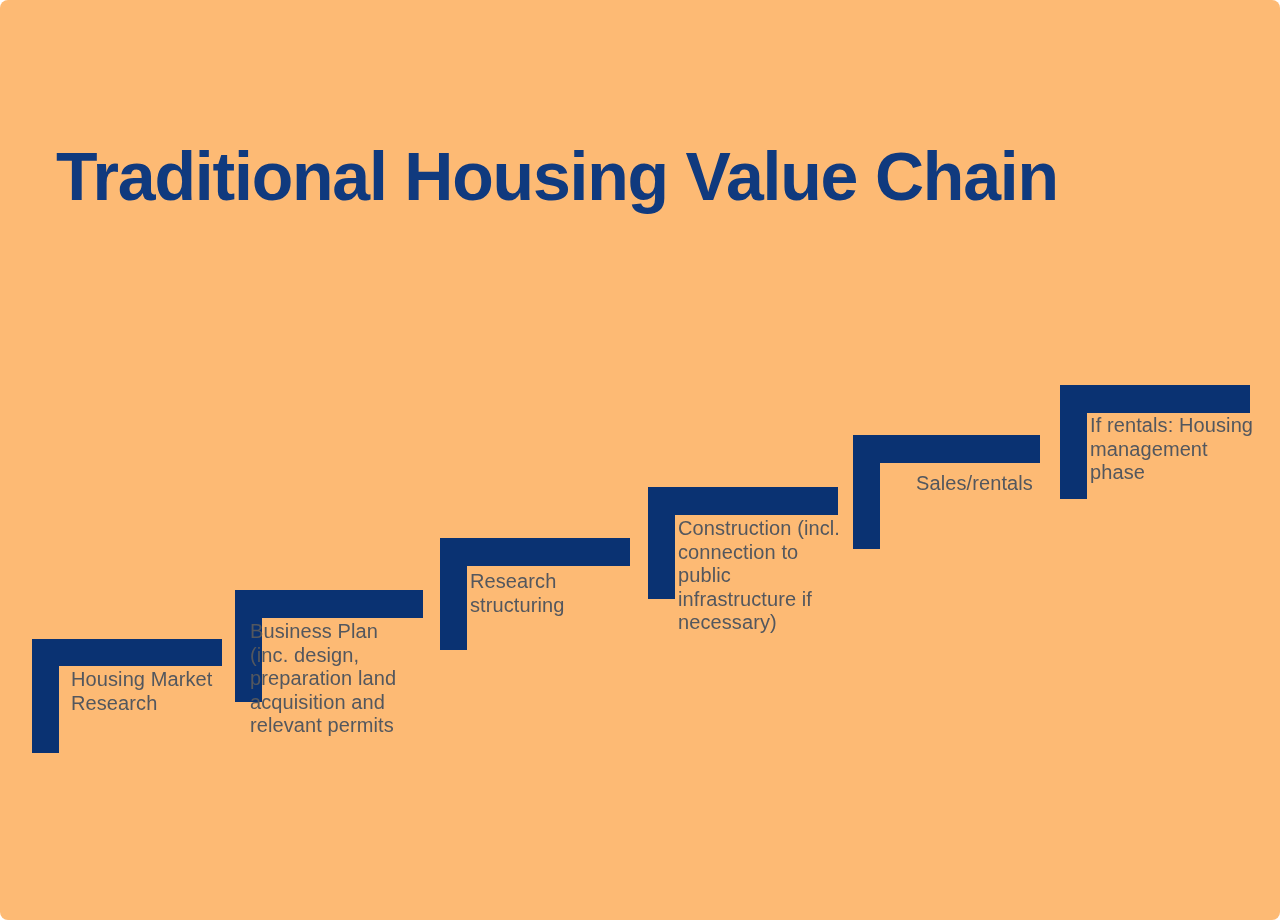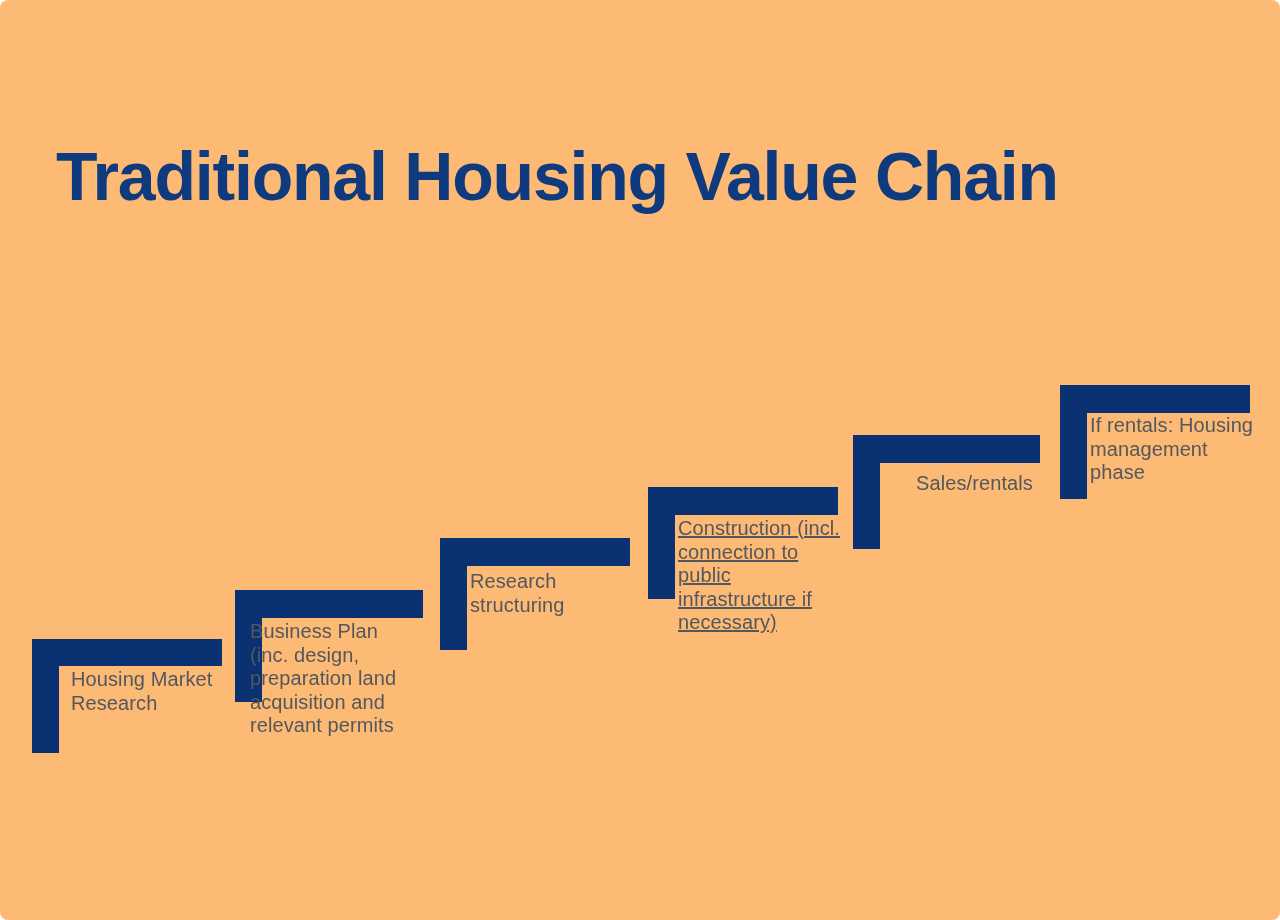--- a/index.html
+++ b/index.html
@@ -70,21 +70,21 @@
         <div class="step-label" style="left: 250px; top: 620px; width: 160px; color: rgb(83, 87, 94);">Business Plan (inc. design, preparation land acquisition and relevant permits</div>
       </div>
       <div class="step">
         <div class="step-hbar" style="left: 440px; top: 538px; width: 190px; height: 28px; background: rgb(10, 50, 114);"></div>
         <div class="step-vbar" style="left: 440px; top: 538px; width: 27px; height: 112px; background: rgb(10, 50, 114);"></div>
         <div class="step-label" style="left: 470px; top: 570px; width: 160px; color: rgb(83, 87, 94);">Research structuring</div>
       </div>
       <div class="step">
         <div class="step-hbar" style="left: 648px; top: 487px; width: 190px; height: 28px; background: rgb(10, 50, 114);"></div>
         <div class="step-vbar" style="left: 648px; top: 487px; width: 27px; height: 112px; background: rgb(10, 50, 114);"></div>
-        <div class="step-label" style="left: 678px; top: 517px; width: 163px; color: rgb(83, 87, 94); text-decoration: underline;">Construction (incl. connection to public infrastructure if necessary)</div>
+        <div class="step-label" style="left: 678px; top: 517px; width: 163px; color: rgb(83, 87, 94);">Construction (incl. connection to public infrastructure if necessary)</div>
       </div>
       <div class="step">
         <div class="step-hbar" style="left: 853px; top: 435px; width: 187px; height: 28px; background: rgb(10, 50, 114);"></div>
         <div class="step-vbar" style="left: 853px; top: 435px; width: 27px; height: 114px; background: rgb(10, 50, 114);"></div>
         <div class="step-label" style="left: 884px; top: 472px; width: 160px; color: rgb(83, 87, 94); margin-left: 32px;">Sales/rentals</div>
       </div>
       <div class="step">
         <div class="step-hbar" style="left: 1060px; top: 385px; width: 190px; height: 28px; background: rgb(10, 50, 114);"></div>
         <div class="step-vbar" style="left: 1060px; top: 385px; width: 27px; height: 114px; background: rgb(10, 50, 114);"></div>
         <div class="step-label" style="left: 1090px; top: 414px; width: 165px; color: rgb(83, 87, 94);">If rentals: Housing management phase</div>

